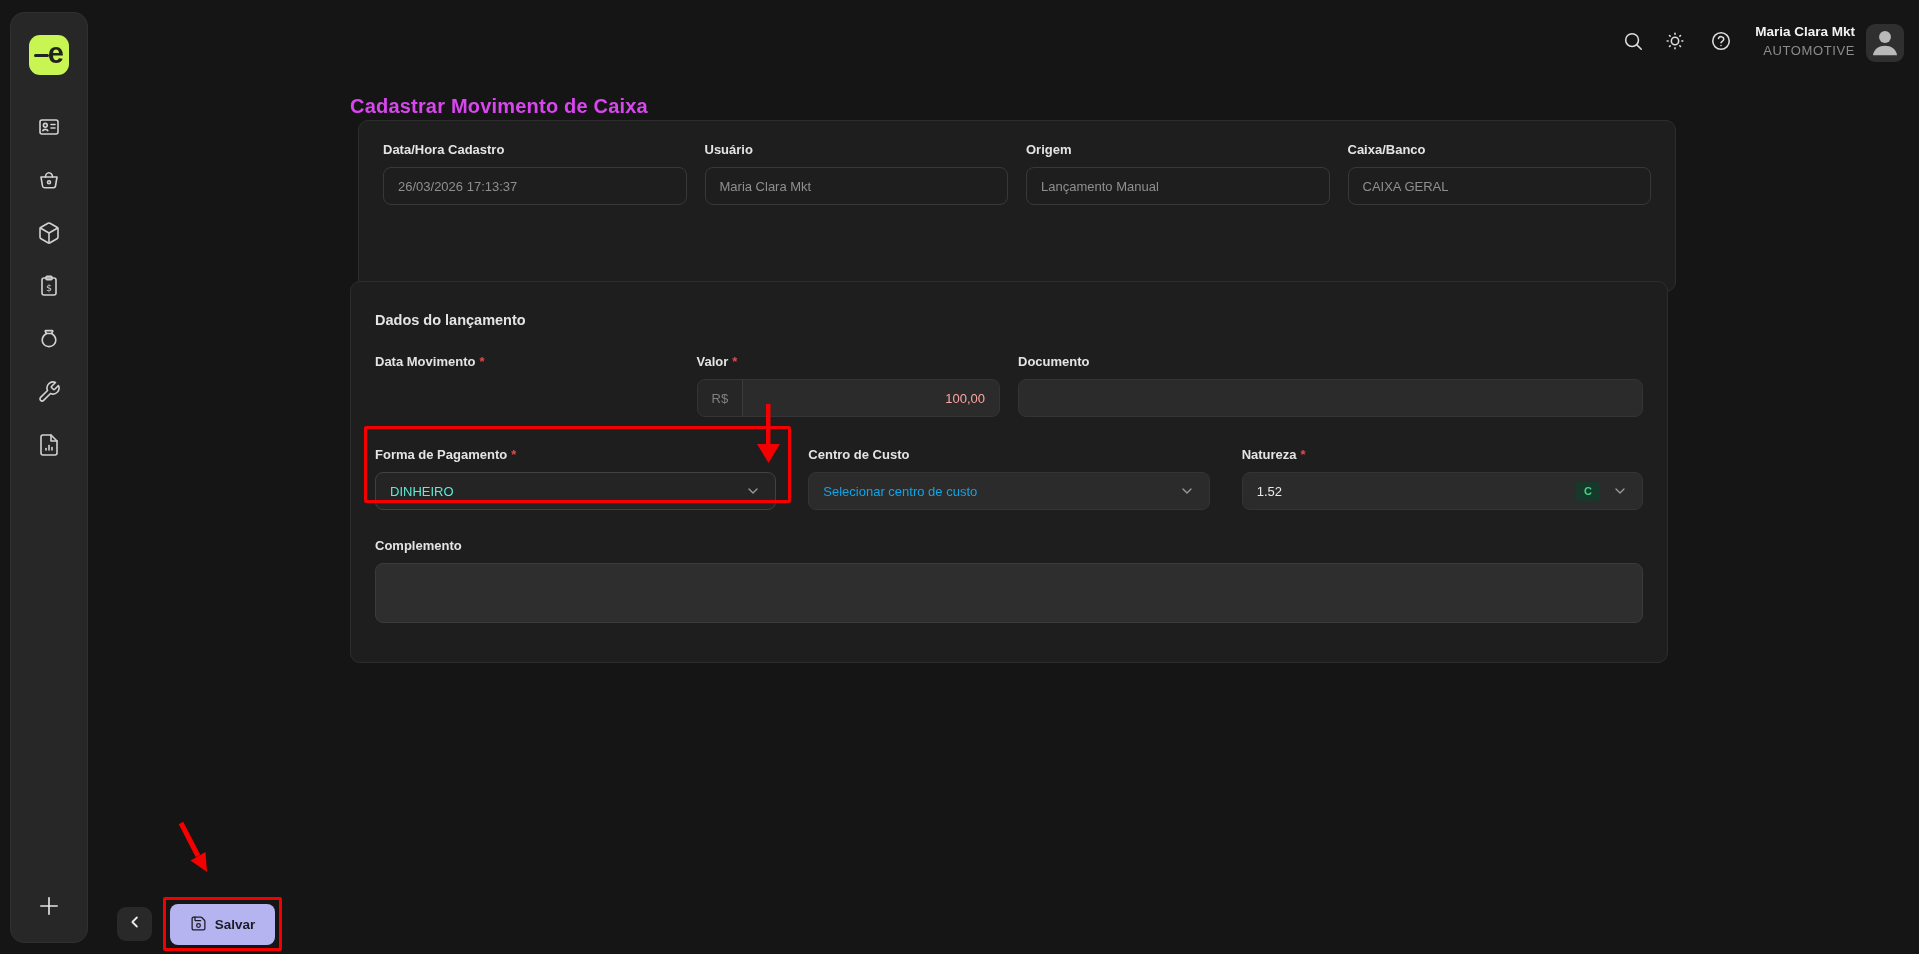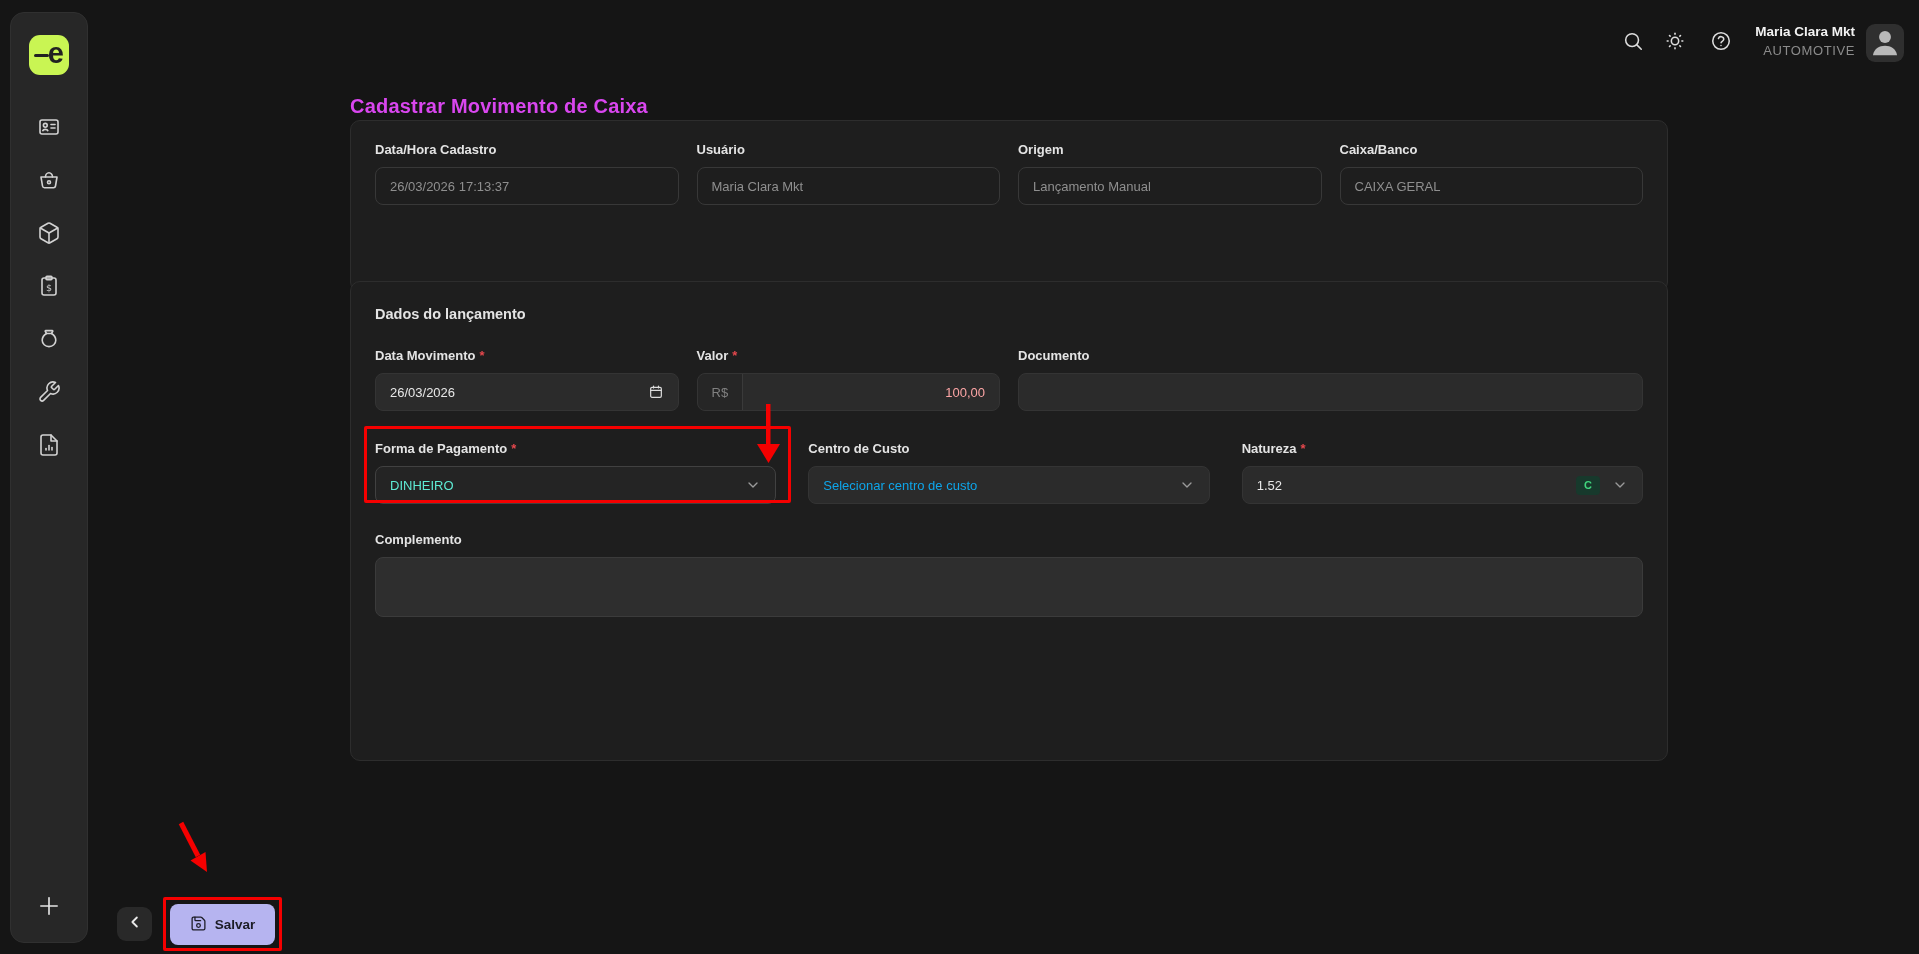--- a/index.html
+++ b/index.html
@@ -27,22 +27,22 @@
   .top-icon svg { width:22px; height:22px; }
   #user-block { right:64px; top:24px; text-align:right; }
   #user-name { font-size:13.5px; font-weight:bold; color:#f2f2f2; }
   #user-org  { font-size:13px;  color:#8b8b8b; letter-spacing:.6px; margin-top:4px; }
   #avatar { left:1866px; top:24px; width:38px; height:38px; background:#2f2f2f; border-radius:9px;
             display:flex; align-items:center; justify-content:center; overflow:hidden; cursor:pointer; }
 
   
   #page-title { left:350px; top:74px; font-size:20px; font-weight:bold; color:#d946ef; letter-spacing:.2px;margin-top:21px; }
   .card { background:#1e1e1e; border:1px solid #2d2d2d; border-radius:10px; }
-  #info-card  { left:350px; top:120px; width:1318px; height:172px; padding:21px 24px; }
-  #entry-card { left:350px; top:281px; width:1318px; height:480px; padding:24px 24px; }
+  #info-card  { left:358px; top:120px; width:1318px; height:172px; padding:21px 24px; }
+  #entry-card { left:350px; top:281px; width:1318px; height:382px; padding:30px 24px; }
 
   .grid4 { display:grid; grid-template-columns:repeat(4,1fr); column-gap:18px; }
   .grid3 { display:grid; grid-template-columns:repeat(3,1fr); column-gap:32px; }
   .span2 { grid-column:span 2; }
 
   .f-label { font-size:13px; font-weight:bold; color:#e4e4e4; margin-bottom:10px; display:flex; gap:4px; }
   .req { color:#e5484d; font-weight:bold; }
 
   .input { height:38px; border-radius:8px; display:flex; align-items:center;
            padding:0 14px; font-size:13px; }
@@ -218,31 +218,20 @@
 
 <div id="entry-card" class="abs card">
   <div class="f-label" style="font-size:14.5px; margin-bottom:0;">Dados do lançamento</div>
 
   <div class="grid4" style="margin-top:26px;">
     <div>
       <div class="f-label">
           <span>Data Movimento</span>
           <span class="req">*</span>
         </div>
-      <div class="input filled select">
-        <span>26/03/2026</span>
-        <span class="chev">
-            <svg viewBox="0 0 24 24" fill="none" stroke="#dcdcdc" stroke-width="1.8" stroke-linecap="round">
-              <rect x="4" y="5" width="16" height="15" rx="2"></rect>
-              <line x1="4" y1="9.6" x2="20" y2="9.6"></line>
-              <line x1="8.3" y1="3" x2="8.3" y2="6"></line>
-              <line x1="15.7" y1="3" x2="15.7" y2="6"></line>
-            </svg>
-          </span>
-      </div>
     </div>
     <div>
       <div class="f-label">
           <span>Valor</span>
           <span class="req">*</span>
         </div>
       <div class="input filled">
         <span class="prefix">R$</span>
         <span class="val-right">100,00</span>
       </div>

